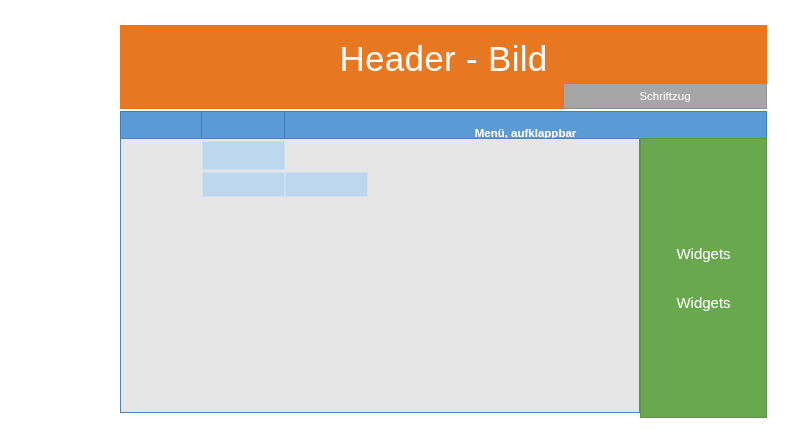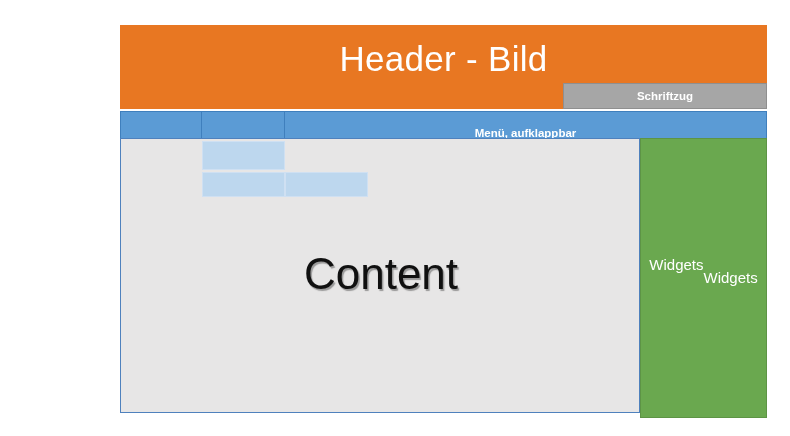--- a/index.html
+++ b/index.html
@@ -56,21 +56,21 @@
     width: 204px;
     height: 26px;
     background: #a6a6a6;
     border: 1px solid #8f8f8f;
     box-sizing: border-box;
     display: flex;
     align-items: center;
     justify-content: center;
     color: #ffffff;
     font-size: 11.5px;
-    font-weight: bold;
+    font-weight: normal;
     white-space: nowrap;
   }
 
   
   .menu-bar {
     position: absolute;
     left: 76px;
     top: 111px;
     width: 647px;
     height: 44px;
@@ -141,21 +141,21 @@
   .widgets-area {
     position: absolute;
     left: 520px;
     top: 0;
     width: 127px;
     height: 280px;
     background: #6aa84f;
     border: 1px solid #5d9445;
     box-sizing: border-box;
     display: flex;
-    flex-direction: row;
+    flex-direction: column;
     align-items: center;
     justify-content: center;
     color: #ffffff;
     font-size: 15px;
     line-height: 1.55;
     text-align: center;
   }
   .widgets-heading { margin-bottom: 26px; white-space: nowrap; }
   .widgets-line { white-space: nowrap; }
 </style>
@@ -171,21 +171,20 @@
 
   <div class="menu-bar">
     <div class="menu-cell cell-a"></div>
     <div class="menu-cell cell-b"></div>
     <div class="menu-cell cell-c">Menü, aufklappbar</div>
   </div>
 
   <div class="body-frame">
 
     <div class="content-area">
-      <div class="content-label">Content</div>
 
       <div class="dropdown-box d1"></div>
       <div class="dropdown-box d2"></div>
       <div class="dropdown-box d3"></div>
     </div>
 
     <div class="widgets-area">
       <div class="widgets-heading">Widgets</div>
       <div class="widgets-line">Widgets</div>
     </div>

